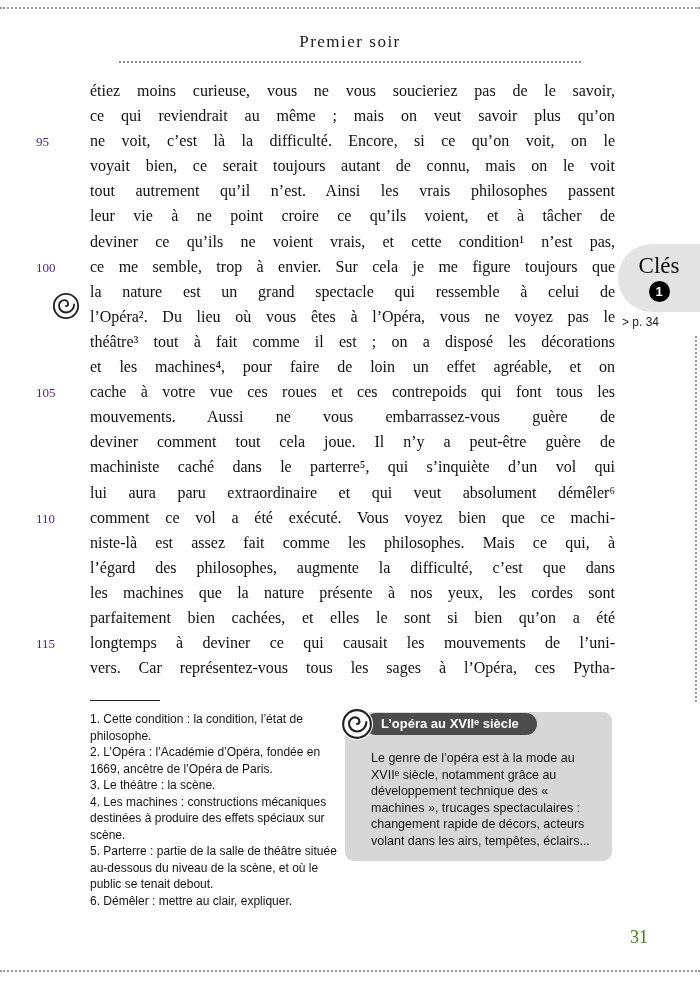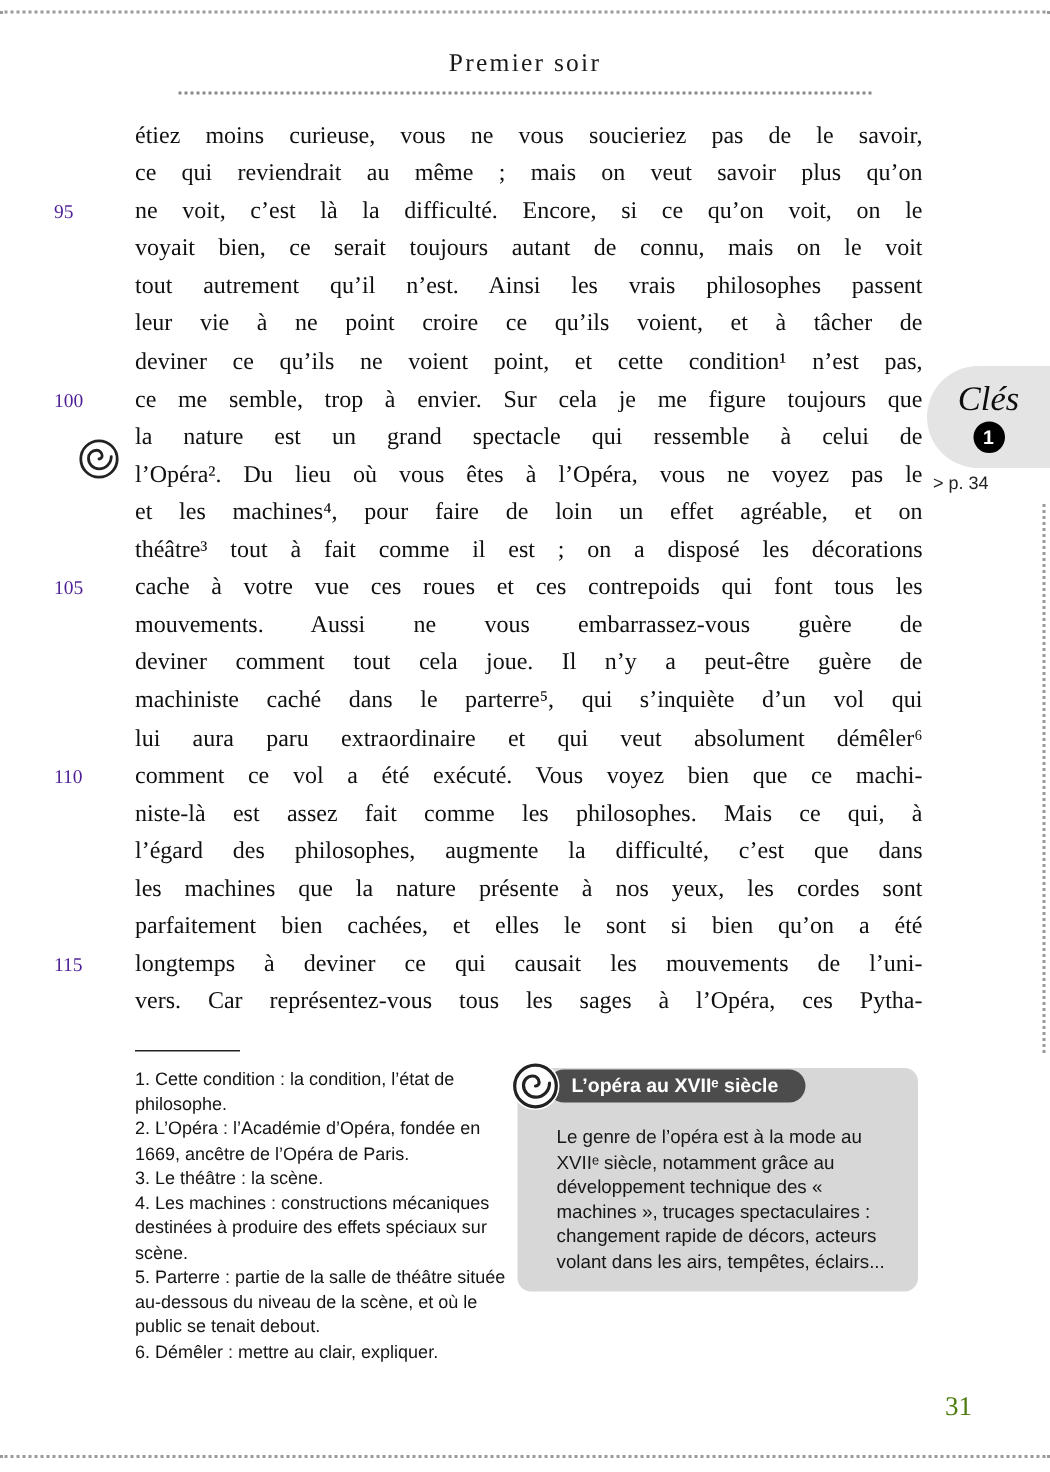--- a/index.html
+++ b/index.html
@@ -31,21 +31,21 @@
 
   .margin-icon{position:absolute;left:52px;top:292px;width:28px;height:28px;}
   .spiral-svg{width:100%;height:100%;display:block;}
 
   
   .cles-tab{
     position:absolute;right:0;top:244px;width:82px;height:68px;
     background:#e4e4e4;border-radius:40px 0 0 40px;
     display:flex;flex-direction:column;align-items:center;justify-content:center;
   }
-  .cles-label{font-style:italic;font-size:23px;color:#0d0d0d;line-height:24px;}
+  .cles-label{font-size:23px;color:#0d0d0d;line-height:24px;}
   .cles-badge{
     margin-top:3px;width:21px;height:21px;border-radius:50%;background:#000;
     color:#fff;font-family:"Liberation Sans",sans-serif;font-weight:bold;
     font-size:13px;display:flex;align-items:center;justify-content:center;
   }
   .cles-ref{
     position:absolute;left:622px;top:315px;
     font-family:"Liberation Sans",sans-serif;font-size:12px;color:#222;
   }
   .dotted-v{position:absolute;right:3px;top:336px;height:366px;border-left:2px dotted #9a9a9a;width:0;}
@@ -111,41 +111,41 @@
         <div class="line">
           <span class="num"></span>
           <span class="txt">tout autrement qu’il n’est. Ainsi les vrais philosophes passent</span>
         </div>
         <div class="line">
           <span class="num"></span>
           <span class="txt">leur vie à ne point croire ce qu’ils voient, et à tâcher de</span>
         </div>
         <div class="line">
           <span class="num"></span>
-          <span class="txt">deviner ce qu’ils ne voient point, et cette condition¹ n’est pas,</span>
+          <span class="txt">deviner ce qu’ils ne voient vrais, et cette condition¹ n’est pas,</span>
         </div>
         <div class="line">
           <span class="num">100</span>
           <span class="txt">ce me semble, trop à envier. Sur cela je me figure toujours que</span>
         </div>
         <div class="line">
           <span class="num"></span>
           <span class="txt">la nature est un grand spectacle qui ressemble à celui de</span>
         </div>
         <div class="line">
           <span class="num"></span>
           <span class="txt">l’Opéra². Du lieu où vous êtes à l’Opéra, vous ne voyez pas le</span>
         </div>
         <div class="line">
           <span class="num"></span>
+          <span class="txt">théâtre³ tout à fait comme il est ; on a disposé les décorations</span>
+        </div>
+        <div class="line">
+          <span class="num"></span>
           <span class="txt">et les machines⁴, pour faire de loin un effet agréable, et on</span>
-        </div>
-        <div class="line">
-          <span class="num"></span>
-          <span class="txt">théâtre³ tout à fait comme il est ; on a disposé les décorations</span>
         </div>
         <div class="line">
           <span class="num">105</span>
           <span class="txt">cache à votre vue ces roues et ces contrepoids qui font tous les</span>
         </div>
         <div class="line">
           <span class="num"></span>
           <span class="txt">mouvements. Aussi ne vous embarrassez-vous guère de</span>
         </div>
         <div class="line">

